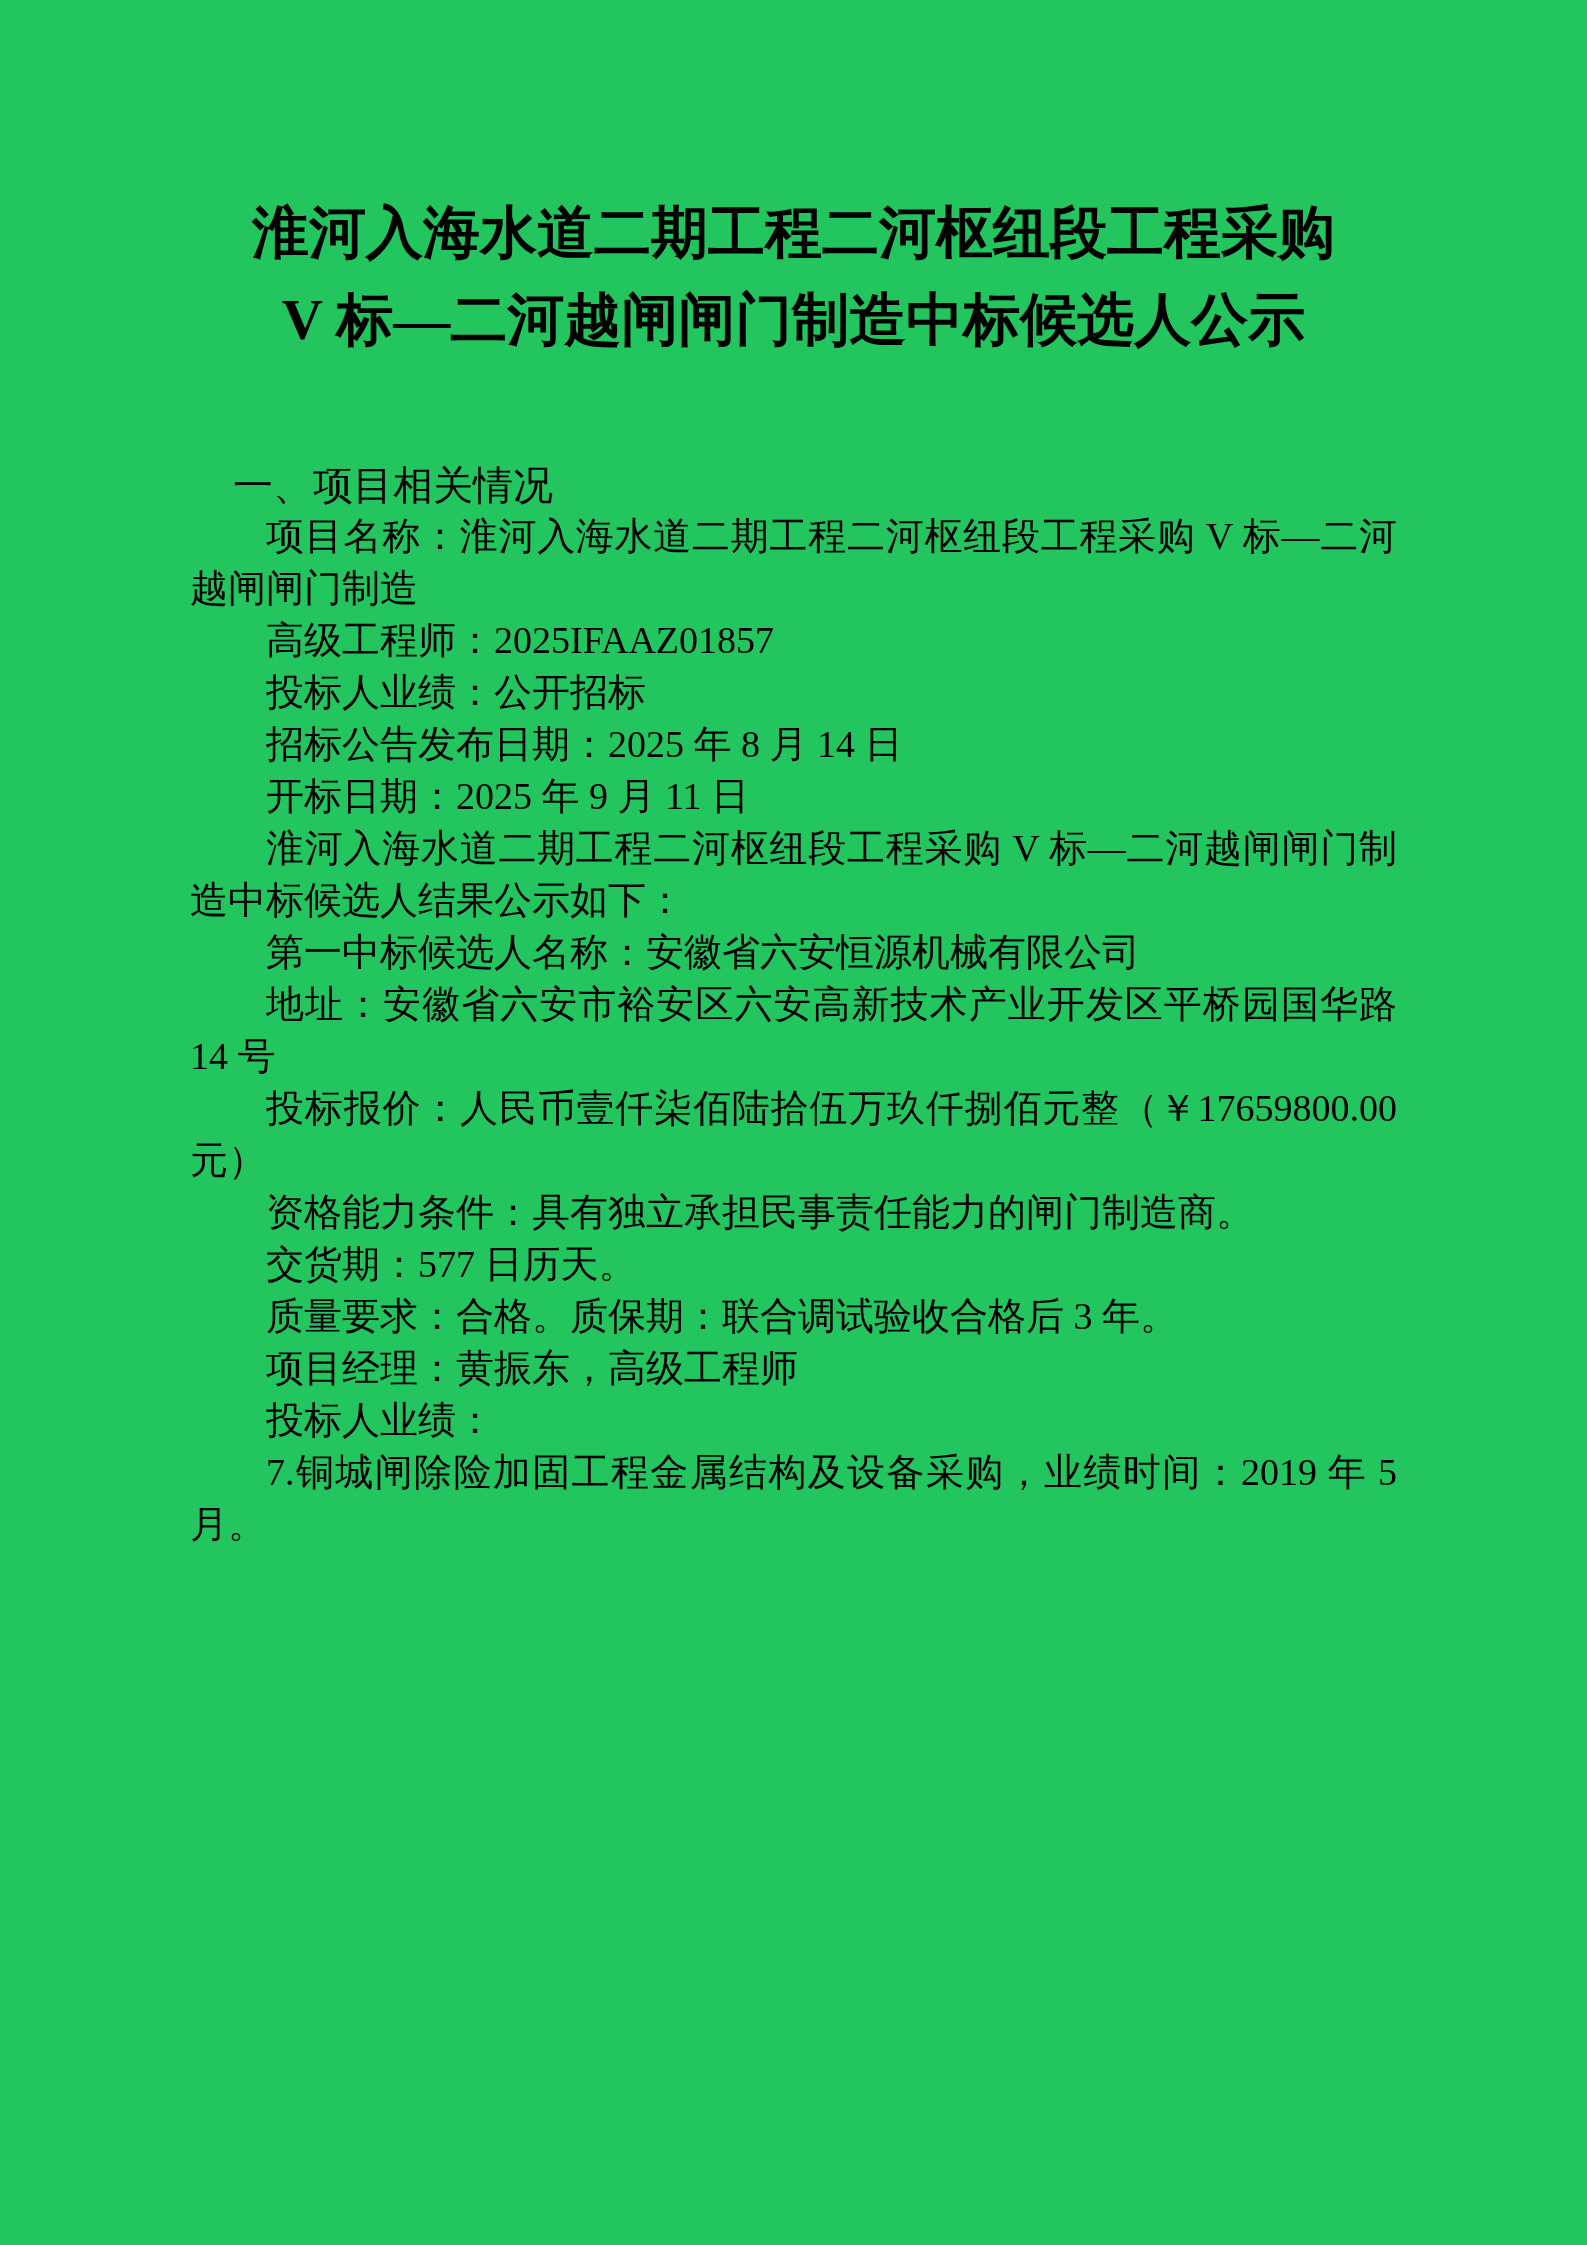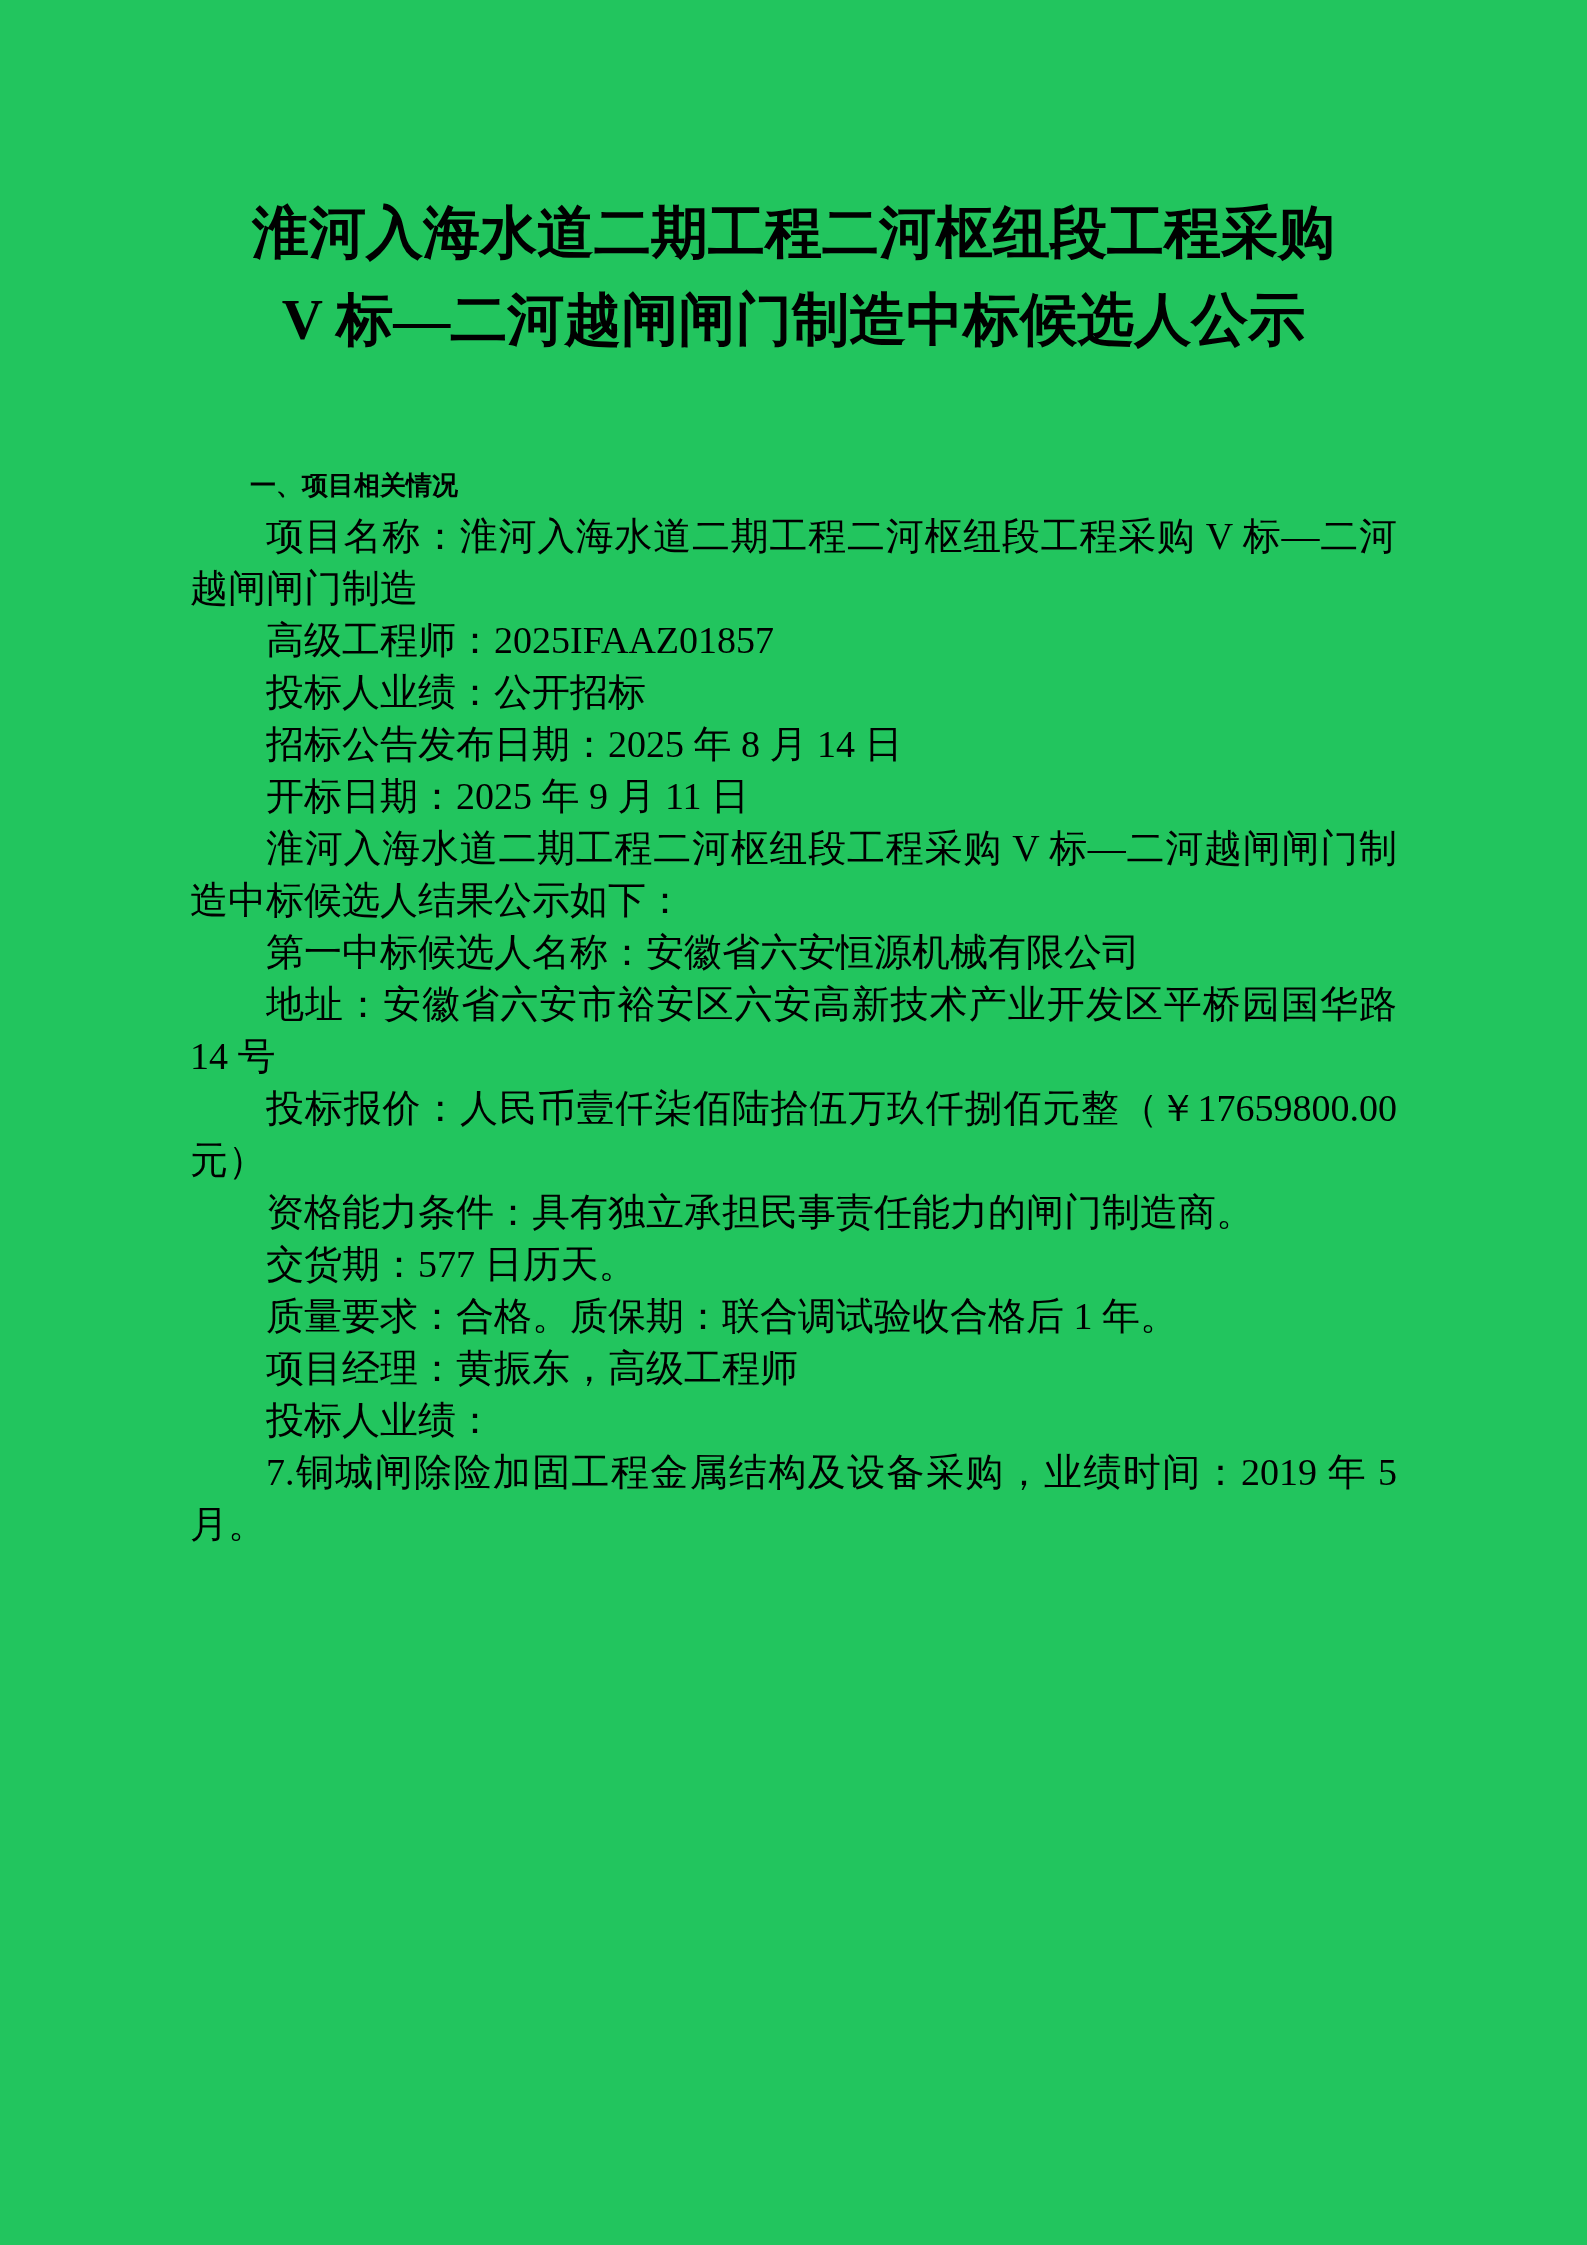--- a/index.html
+++ b/index.html
@@ -25,24 +25,24 @@
     font-weight: bold;
     line-height: 87px;
     text-align: center;
     font-family: "Liberation Serif", "DejaVu Serif", serif;
   }
   .title-line {
     display: block;
     white-space: nowrap;
   }
   .section-heading {
-    margin: 97px 0 0 60px;
-    font-size: 26px;
+    margin: 97px 0 0 43px;
+    font-size: 40px;
     line-height: 50px;
-    font-weight: bold;
+    font-weight: normal;
     font-family: "Liberation Sans", "DejaVu Sans", sans-serif;
   }
   .doc-body {
     margin-top: 0;
   }
   .doc-body p {
     margin: 0;
     font-size: 38px;
     line-height: 52px;
     text-align: justify;
@@ -68,19 +68,19 @@
     <p>高级工程师：2025IFAAZ01857</p>
     <p>投标人业绩：公开招标</p>
     <p>招标公告发布日期：2025 年 8 月 14 日</p>
     <p>开标日期：2025 年 9 月 11 日</p>
     <p>淮河入海水道二期工程二河枢纽段工程采购 V 标—二河越闸闸门制造中标候选人结果公示如下：</p>
     <p>第一中标候选人名称：安徽省六安恒源机械有限公司</p>
     <p>地址：安徽省六安市裕安区六安高新技术产业开发区平桥园国华路 14 号</p>
     <p>投标报价：人民币壹仟柒佰陆拾伍万玖仟捌佰元整（￥17659800.00 元）</p>
     <p>资格能力条件：具有独立承担民事责任能力的闸门制造商。</p>
     <p>交货期：577 日历天。</p>
-    <p>质量要求：合格。质保期：联合调试验收合格后 1 年。</p>
+    <p>质量要求：合格。质保期：联合调试验收合格后 3 年。</p>
     <p>项目经理：黄振东，高级工程师</p>
     <p>投标人业绩：</p>
     <p>7.铜城闸除险加固工程金属结构及设备采购，业绩时间：2019 年 5 月。</p>
   </div>
 
 </div>
 
 </body></html>

